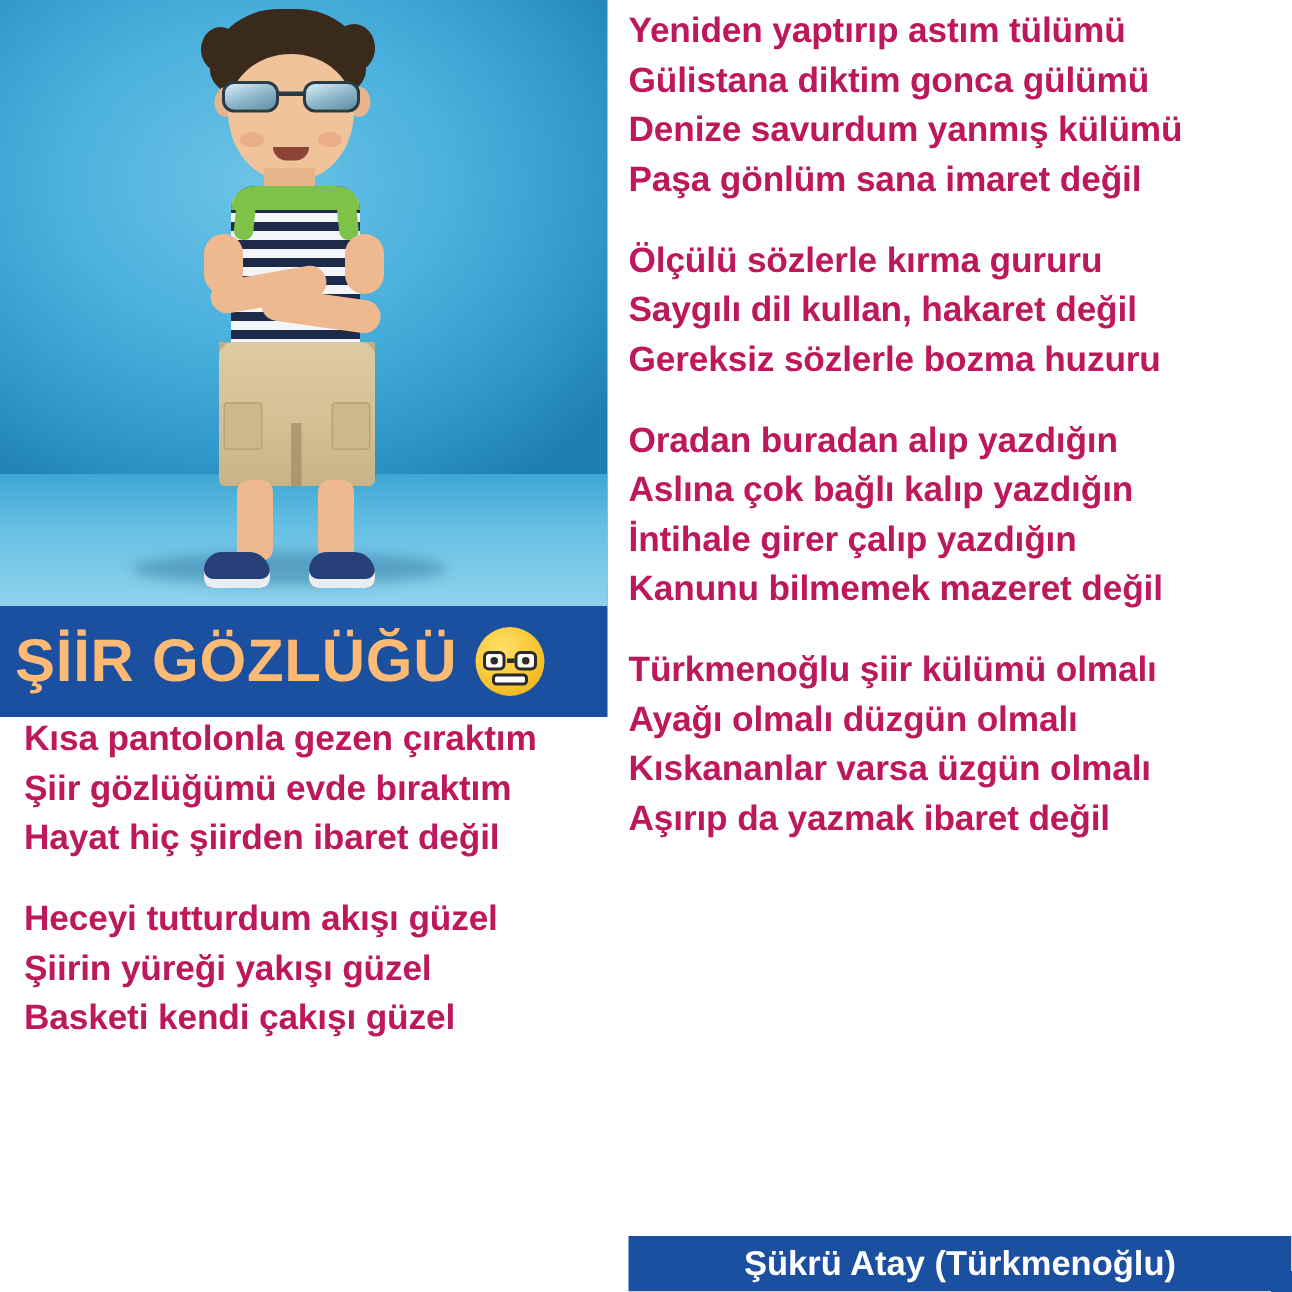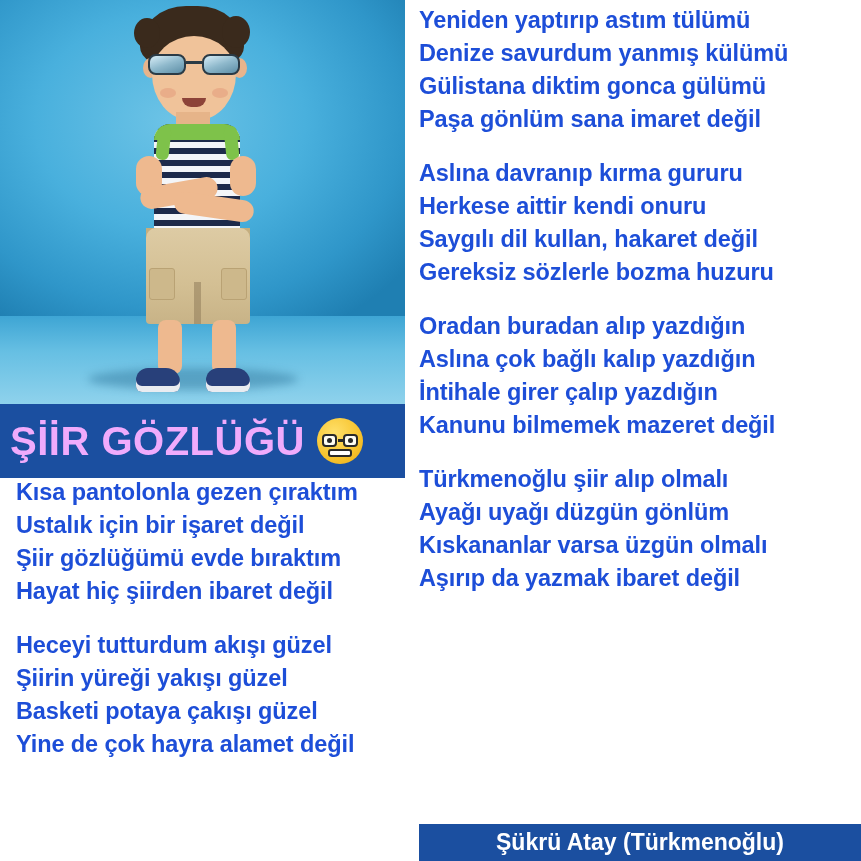--- a/index.html
+++ b/index.html
@@ -175,21 +175,21 @@
     left: 0;
     top: 404px;
     width: 405px;
     height: 74px;
     background: #1b4fa0;
     display: flex;
     align-items: center;
     padding: 0 10px;
   }
   .title-text {
-    color: #f0abfc;
+    color: #fdba74;
     font-weight: bold;
     font-size: 40px;
     letter-spacing: 0.5px;
     white-space: nowrap;
     line-height: 1;
   }
   .nerd-emoji {
     margin-left: 12px;
     width: 46px;
     height: 46px;
@@ -211,21 +211,21 @@
   .nerd-eye.l { left: 10px; }
   .nerd-eye.r { right: 10px; }
   .nerd-mouth {
     position: absolute; left: 11px; top: 31px; width: 24px; height: 8px;
     background: #fff; border: 2px solid #2a2a2a; border-radius: 3px;
   }
 
   
   .poem {
     position: absolute;
-    color: #1d4ed8;
+    color: #be185d;
     font-weight: bold;
     font-size: 23.5px;
     line-height: 33px;
     letter-spacing: -0.1px;
   }
   .poem .stanza { margin: 0 0 21px 0; }
   .poem .stanza:last-child { margin-bottom: 0; }
   .poem .line { white-space: nowrap; }
 
   .poem-left {
@@ -314,55 +314,52 @@
         <div class="nerd-bridge"></div>
         <div class="nerd-eye l"></div>
         <div class="nerd-eye r"></div>
         <div class="nerd-mouth"></div>
       </div>
     </div>
 
     <div class="poem poem-left">
       <div class="stanza">
         <div class="line">Kısa pantolonla gezen çıraktım</div>
-        <div class="line">Ustalık için bir işaret değil</div>
         <div class="line">Şiir gözlüğümü evde bıraktım</div>
         <div class="line">Hayat hiç şiirden ibaret değil</div>
       </div>
       <div class="stanza">
         <div class="line">Heceyi tutturdum akışı güzel</div>
         <div class="line">Şiirin yüreği yakışı güzel</div>
-        <div class="line">Basketi potaya çakışı güzel</div>
-        <div class="line">Yine de çok hayra alamet değil</div>
+        <div class="line">Basketi kendi çakışı güzel</div>
       </div>
     </div>
   </div>
 
   <div class="poem poem-right">
     <div class="stanza">
       <div class="line">Yeniden yaptırıp astım tülümü</div>
+      <div class="line">Gülistana diktim gonca gülümü</div>
       <div class="line">Denize savurdum yanmış külümü</div>
-      <div class="line">Gülistana diktim gonca gülümü</div>
       <div class="line">Paşa gönlüm sana imaret değil</div>
     </div>
     <div class="stanza">
-      <div class="line">Aslına davranıp kırma gururu</div>
-      <div class="line">Herkese aittir kendi onuru</div>
+      <div class="line">Ölçülü sözlerle kırma gururu</div>
       <div class="line">Saygılı dil kullan, hakaret değil</div>
       <div class="line">Gereksiz sözlerle bozma huzuru</div>
     </div>
     <div class="stanza">
       <div class="line">Oradan buradan alıp yazdığın</div>
       <div class="line">Aslına çok bağlı kalıp yazdığın</div>
       <div class="line">İntihale girer çalıp yazdığın</div>
       <div class="line">Kanunu bilmemek mazeret değil</div>
     </div>
     <div class="stanza">
-      <div class="line">Türkmenoğlu şiir alıp olmalı</div>
-      <div class="line">Ayağı uyağı düzgün gönlüm</div>
+      <div class="line">Türkmenoğlu şiir külümü olmalı</div>
+      <div class="line">Ayağı olmalı düzgün olmalı</div>
       <div class="line">Kıskananlar varsa üzgün olmalı</div>
       <div class="line">Aşırıp da yazmak ibaret değil</div>
     </div>
   </div>
 
   <div class="signature">Şükrü Atay (Türkmenoğlu)</div>
 
 </div>
 
 </body></html>

